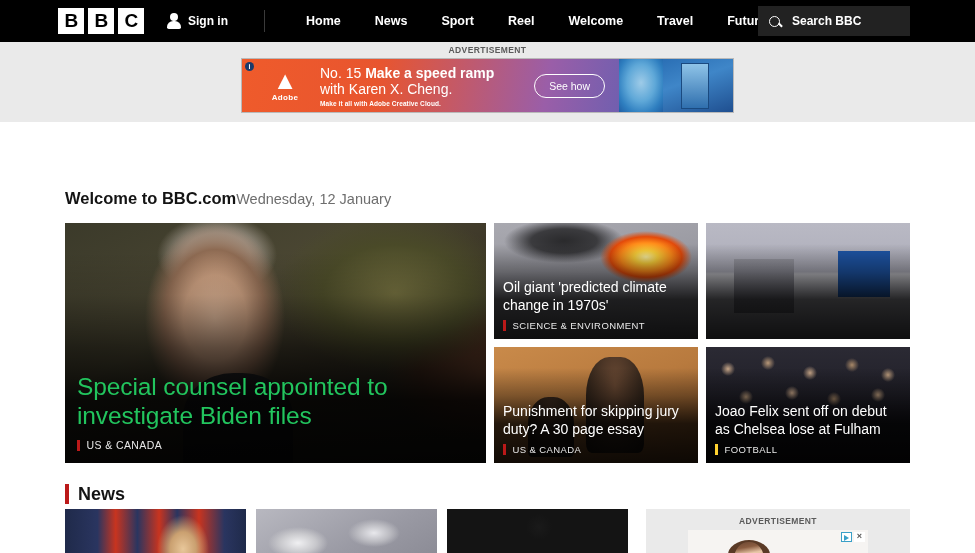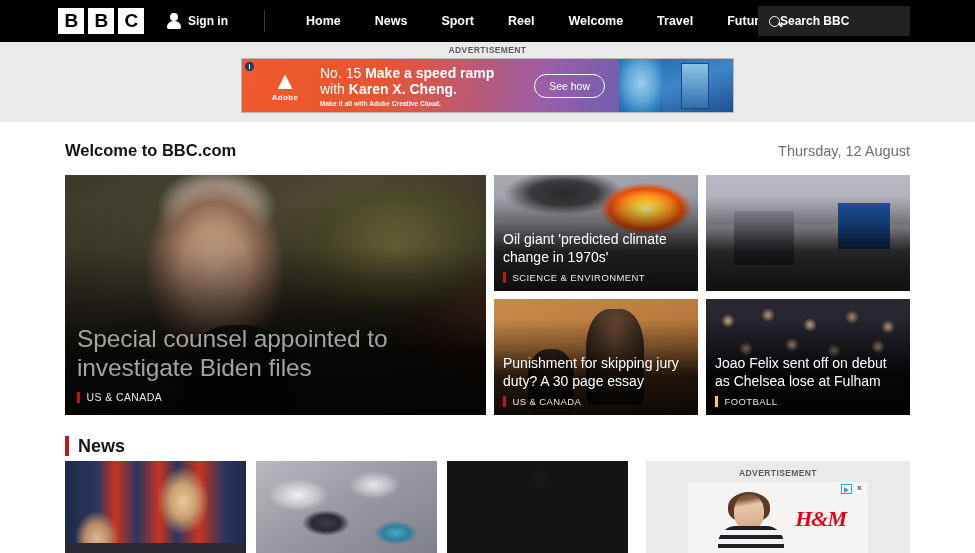--- a/index.html
+++ b/index.html
@@ -113,21 +113,21 @@
   .searchbox {
     position: absolute;
     right: 65px;
     top: 6px;
     width: 152px;
     height: 30px;
     background: #222222;
     display: flex;
     align-items: center;
     padding-left: 11px;
-    gap: 0;
+    gap: 12px;
     cursor: text;
   }
   .searchbox .mag {
     width: 11px; height: 11px;
     border: 1.6px solid #ffffff;
     border-radius: 50%;
     position: relative;
     flex: none;
   }
   .searchbox .mag::after {
@@ -236,21 +236,21 @@
     letter-spacing: 0.3px;
   }
   .ad-copy {
     margin-left: 12px;
     flex: 1;
     color: #ffffff;
   }
   .ad-line1 { font-size: 14px; line-height: 16px; font-weight: 400; }
   .ad-line1 b { font-weight: 700; }
   .ad-line2 { font-size: 14px; line-height: 16px; font-weight: 400; }
-  .ad-line2 b { font-weight: 700; }
+  .ad-line2 b { font-weight: 400; }
   .ad-sub {
     font-size: 6.5px;
     font-weight: 700;
     margin-top: 3px;
     letter-spacing: 0.1px;
   }
   .ad-cta {
     flex: none;
     margin-right: 14px;
     border: 1.5px solid #ffffff;
@@ -290,23 +290,24 @@
   
   .content {
     width: 975px;
     padding: 0 65px;
     background: #ffffff;
   }
 
   .welcome-row {
     display: flex;
     align-items: baseline;
-    justify-content: space-between;
+    justify-content: flex-start;
     height: 53px;
     padding-top: 19px;
+    margin-top: 48px;
   }
   .welcome-title {
     font-size: 16.5px;
     font-weight: 700;
     color: #141414;
   }
   .welcome-date {
     font-size: 14.5px;
     font-weight: 400;
     color: #6e6e6e;
@@ -350,21 +351,21 @@
     inset: 0;
     background: linear-gradient(to top, rgba(0,0,0,0.93) 0%, rgba(0,0,0,0.88) 26%, rgba(0,0,0,0.55) 48%, rgba(0,0,0,0.12) 70%, rgba(0,0,0,0) 88%);
   }
   .hero-text {
     position: absolute;
     left: 12px;
     bottom: 12px;
     right: 16px;
   }
   .hero-headline {
-    color: #a3a3a3;
+    color: #22c55e;
     font-size: 24.5px;
     line-height: 29px;
     font-weight: 400;
     letter-spacing: -0.1px;
   }
   .hero-summary {
     color: #efefef;
     font-size: 12.5px;
     line-height: 16px;
     font-weight: 400;
@@ -698,21 +699,21 @@
       <span class="p1"></span>
       <span class="p2"></span>
     </div>
   </div>
 </div>
 
 <div class="content">
 
   <div class="welcome-row">
     <div class="welcome-title">Welcome to BBC.com</div>
-    <div class="welcome-date">Thursday, 12 August</div>
+    <div class="welcome-date">Wednesday, 12 January</div>
   </div>
 
   <div class="hero-grid">
 
     <div class="hero-main">
       <div class="photo-biden"></div>
       <div class="hero-scrim"></div>
       <div class="hero-text">
         <div class="hero-headline">Special counsel appointed to investigate Biden files</div>
         <div class="tag">

